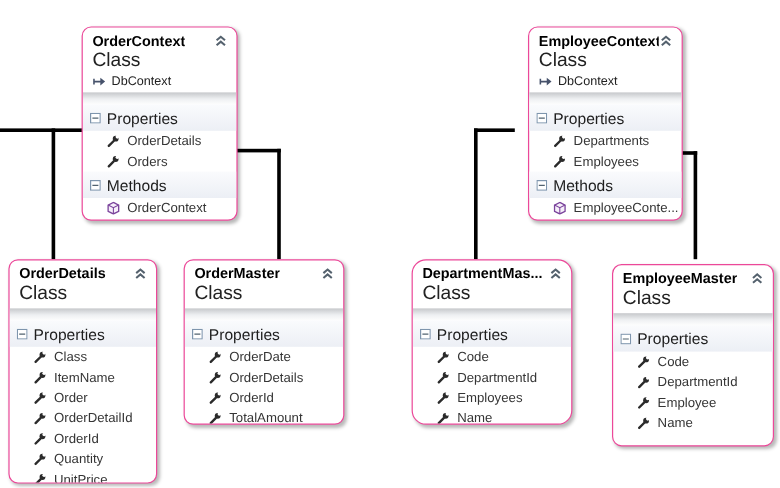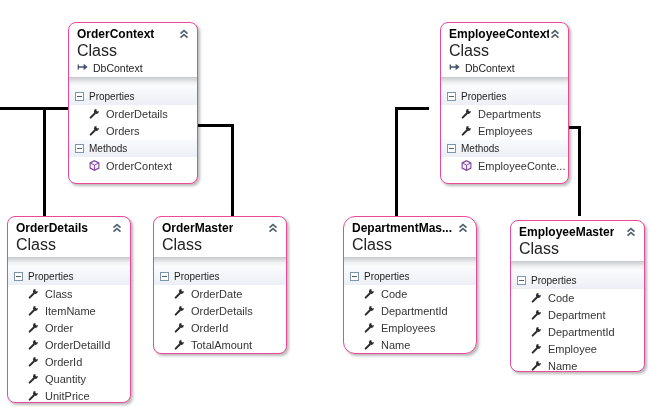--- a/index.html
+++ b/index.html
@@ -26,23 +26,23 @@
   #box-employeecontext{left:440px;top:22px; width:127px;height:160px;}
   #box-orderdetails   {left:7px;  top:216px;width:122px;height:185px;}
   #box-ordermaster    {left:153px;top:216px;width:132px;height:136px;}
   #box-departmentmas  {left:343px;top:216px;width:132px;height:136px;border-radius:12px;}
   #box-employeemaster {left:510px;top:220px;width:133px;height:150px;}
   .hdr{padding:4px 7px 0 8px;}
   .title-row{display:flex;justify-content:space-between;align-items:flex-start;}
   .title{font-size:12px;font-weight:bold;color:#000;white-space:nowrap;overflow:hidden;}
   .collapse-btn{flex:0 0 auto;margin-top:2px;cursor:pointer;}
   .kind{font-size:16px;color:#222;margin-top:1px;}
-  .base-row{display:flex;align-items:flex-start;gap:4px;font-size:10.5px;color:#222;margin-top:2px;}
+  .base-row{display:flex;align-items:center;gap:4px;font-size:10.5px;color:#222;margin-top:2px;}
   .sep{height:10px;margin-top:3px;background:linear-gradient(180deg,#c6c8cb 0%,#eef0f2 55%,#fdfdfd 100%);}
-  .section-hdr{display:flex;align-items:center;gap:5px;padding:4px 6px 3px 6px;font-size:10px;color:#1e1e1e;
+  .section-hdr{display:flex;align-items:center;gap:5px;padding:4px 6px 3px 6px;font-size:13px;color:#1e1e1e;
     background:linear-gradient(180deg,#fafbfd,#eceff5);}
   .member{display:flex;align-items:center;gap:6px;padding:0 4px 0 20px;font-size:11px;color:#353535;height:17px;}
   .ic{width:11px;height:11px;flex:0 0 auto;}
   .ic9{width:9px;height:9px;flex:0 0 auto;}
   .ic-arrow{width:12px;height:10px;flex:0 0 auto;}
   .ic-chev{width:12px;height:10px;}
   svg{display:block;}
   #icon-defs{position:absolute;width:0;height:0;overflow:hidden;}
 </style>
 </head>
@@ -429,28 +429,20 @@
           </svg>
         </span>
       <span>Code</span>
     </div>
     <div class="member">
       <span>
           <svg class="ic" viewBox="0 0 14 14">
             <use href="#icon-wrench"></use>
           </svg>
         </span>
-      <span>Department</span>
-    </div>
-    <div class="member">
-      <span>
-          <svg class="ic" viewBox="0 0 14 14">
-            <use href="#icon-wrench"></use>
-          </svg>
-        </span>
       <span>DepartmentId</span>
     </div>
     <div class="member">
       <span>
           <svg class="ic" viewBox="0 0 14 14">
             <use href="#icon-wrench"></use>
           </svg>
         </span>
       <span>Employee</span>
     </div>

